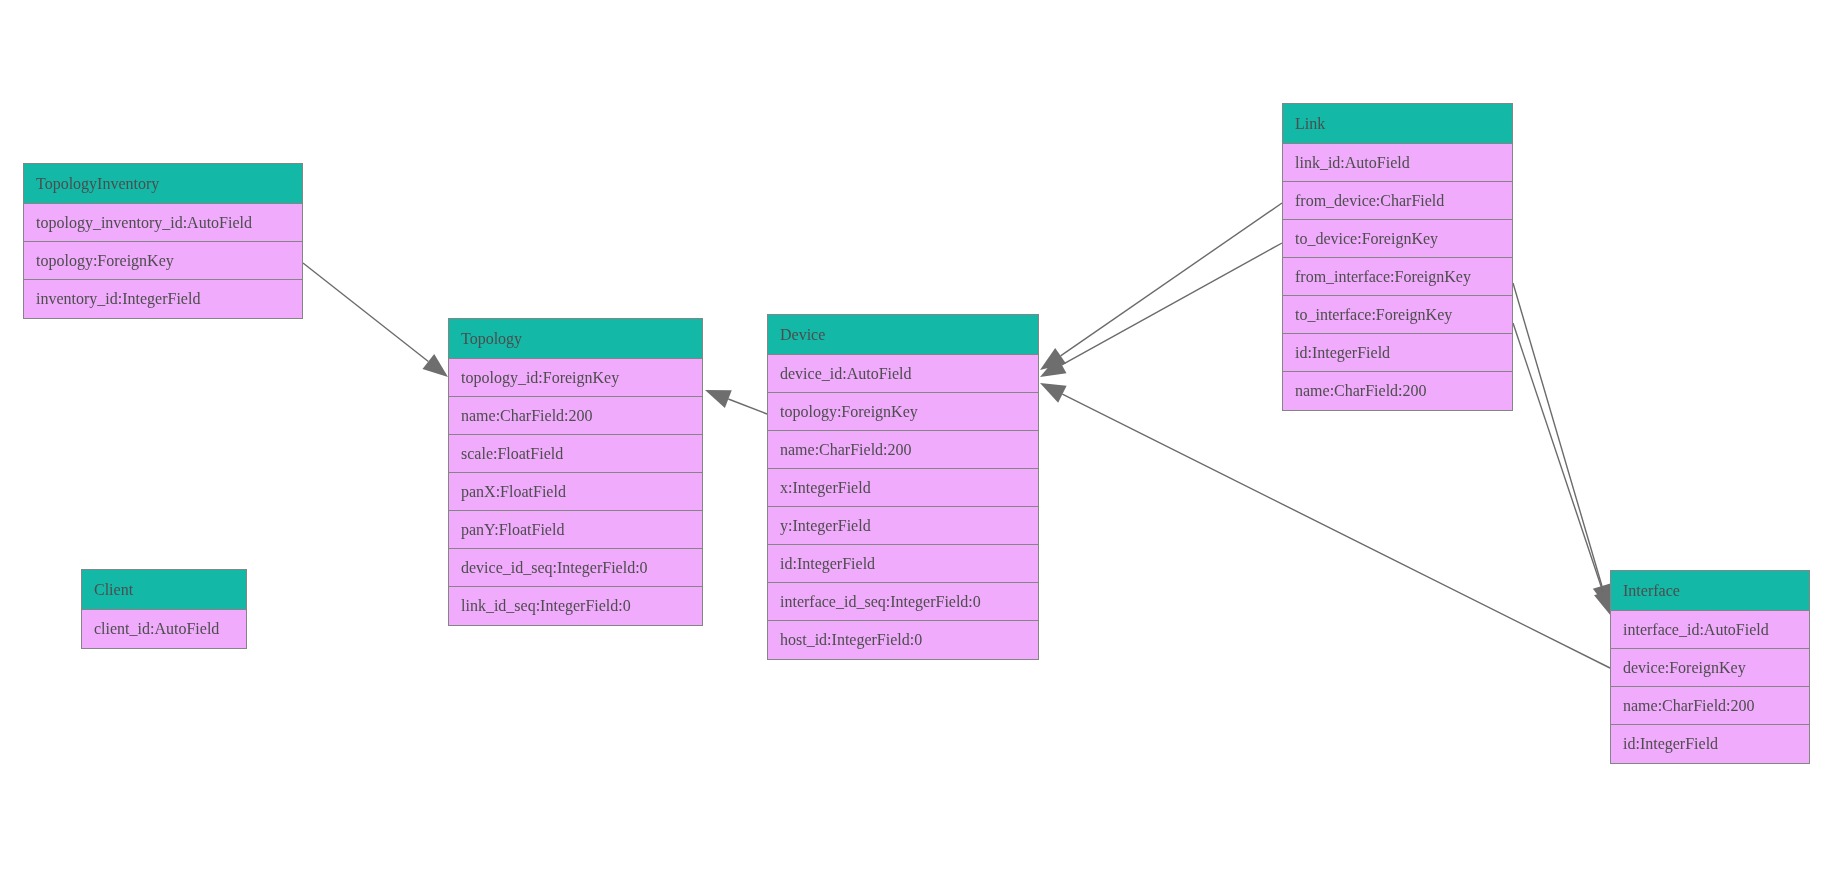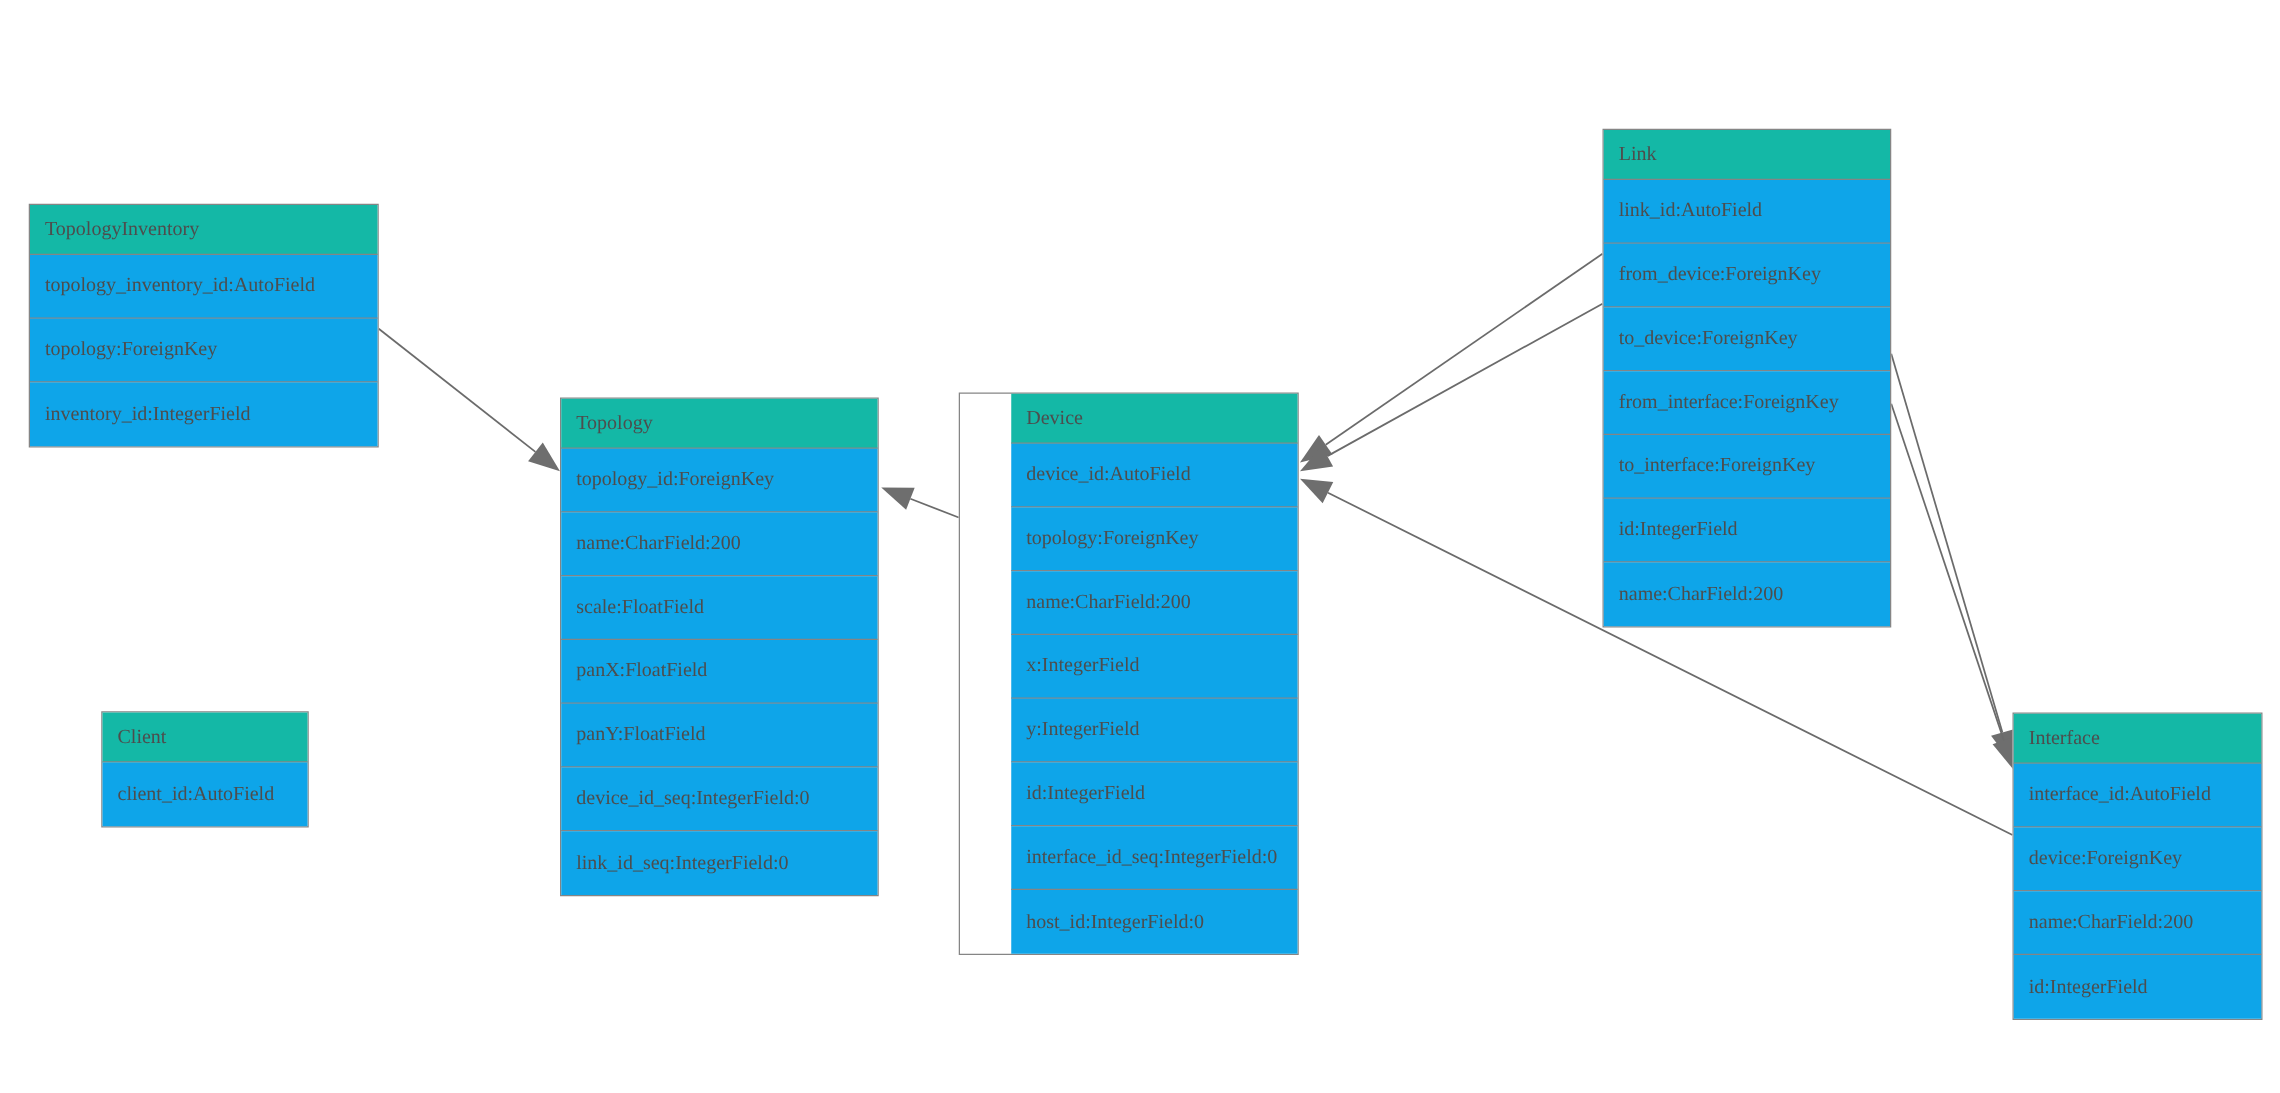--- a/index.html
+++ b/index.html
@@ -35,22 +35,22 @@
     height: 40px;
     background: #14b8a6;
     border-bottom: 1.5px solid #858585;
     display: flex;
     align-items: center;
     padding-left: 12px;
     white-space: nowrap;
   }
   .entity-row {
     box-sizing: border-box;
-    height: 51px;
-    background: #0ea5e9;
+    height: 38px;
+    background: #f0abfc;
     border-bottom: 1.5px solid #858585;
     display: flex;
     align-items: center;
     padding-left: 12px;
     white-space: nowrap;
   }
   .entity-row:last-child {
     border-bottom: none;
   }
   .edge-line {
@@ -90,35 +90,35 @@
       <div class="entity-row">scale:FloatField</div>
       <div class="entity-row">panX:FloatField</div>
       <div class="entity-row">panY:FloatField</div>
       <div class="entity-row">device_id_seq:IntegerField:0</div>
       <div class="entity-row">link_id_seq:IntegerField:0</div>
     </div>
     <div class="entity" style="left: 81px; top: 525px; width: 166px; margin-top: 44px;">
       <div class="entity-title">Client</div>
       <div class="entity-row">client_id:AutoField</div>
     </div>
-    <div class="entity" style="left: 767px; top: 314px; width: 272px; padding-left: 41px;">
+    <div class="entity" style="left: 767px; top: 314px; width: 272px;">
       <div class="entity-title">Device</div>
       <div class="entity-row">device_id:AutoField</div>
       <div class="entity-row">topology:ForeignKey</div>
       <div class="entity-row">name:CharField:200</div>
       <div class="entity-row">x:IntegerField</div>
       <div class="entity-row">y:IntegerField</div>
       <div class="entity-row">id:IntegerField</div>
       <div class="entity-row">interface_id_seq:IntegerField:0</div>
       <div class="entity-row">host_id:IntegerField:0</div>
     </div>
     <div class="entity" style="left: 1282px; top: 103px; width: 231px;">
       <div class="entity-title">Link</div>
       <div class="entity-row">link_id:AutoField</div>
-      <div class="entity-row">from_device:ForeignKey</div>
+      <div class="entity-row">from_device:CharField</div>
       <div class="entity-row">to_device:ForeignKey</div>
       <div class="entity-row">from_interface:ForeignKey</div>
       <div class="entity-row">to_interface:ForeignKey</div>
       <div class="entity-row">id:IntegerField</div>
       <div class="entity-row">name:CharField:200</div>
     </div>
     <div class="entity" style="left: 1610px; top: 570px; width: 200px;">
       <div class="entity-title">Interface</div>
       <div class="entity-row">interface_id:AutoField</div>
       <div class="entity-row">device:ForeignKey</div>

